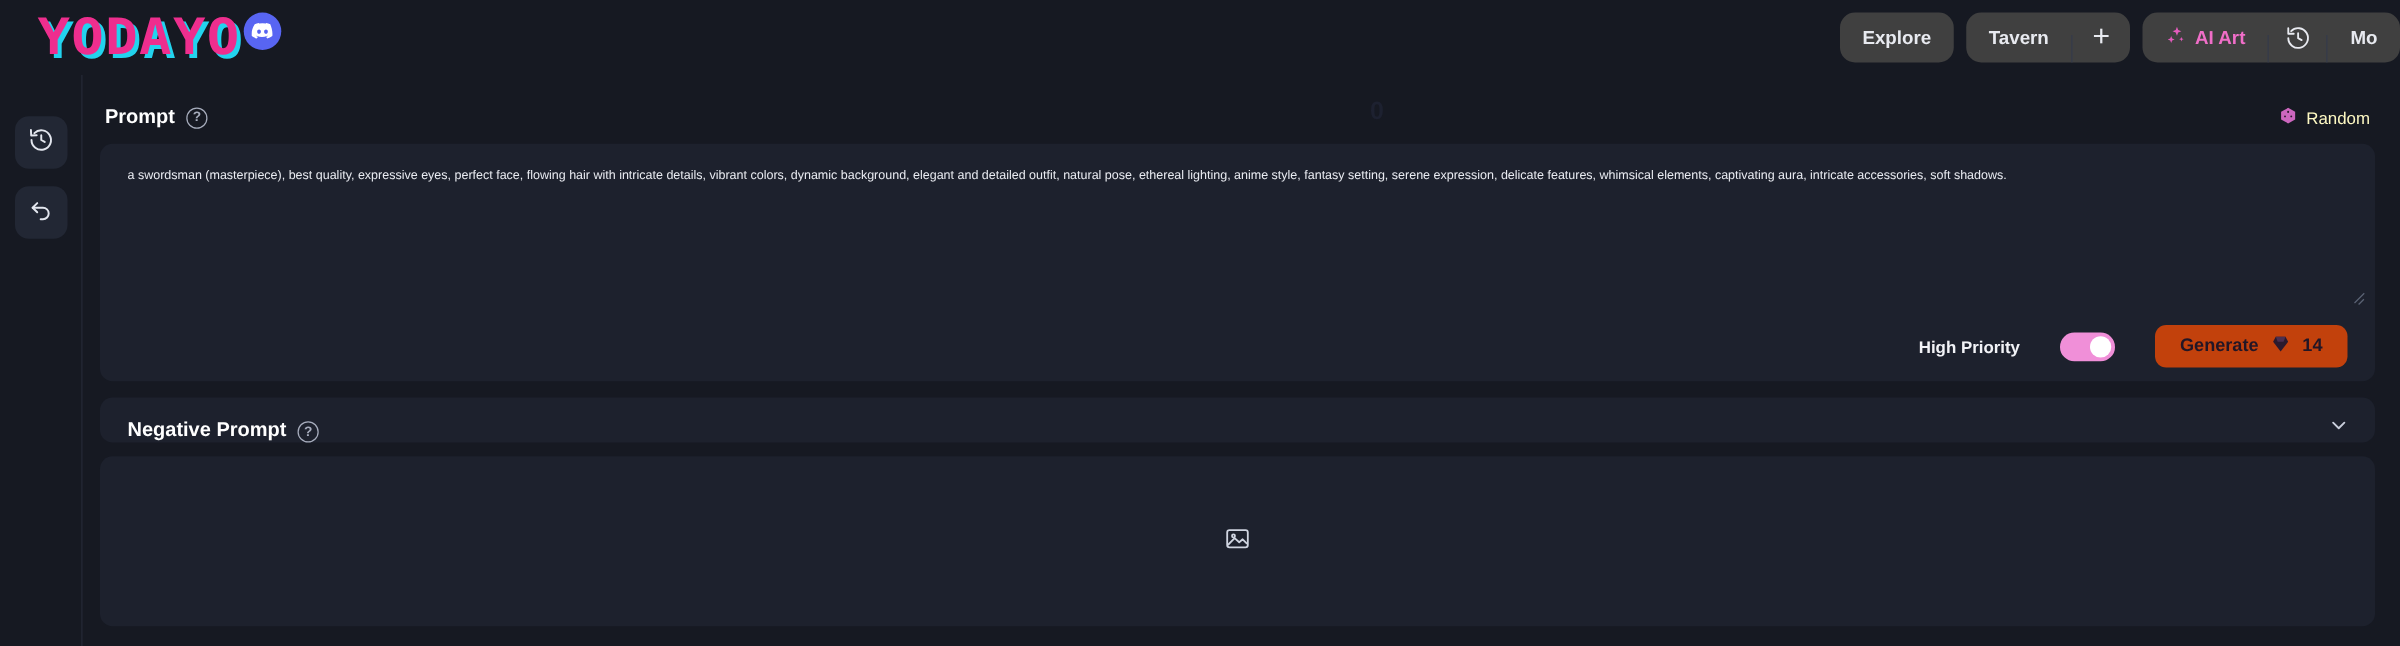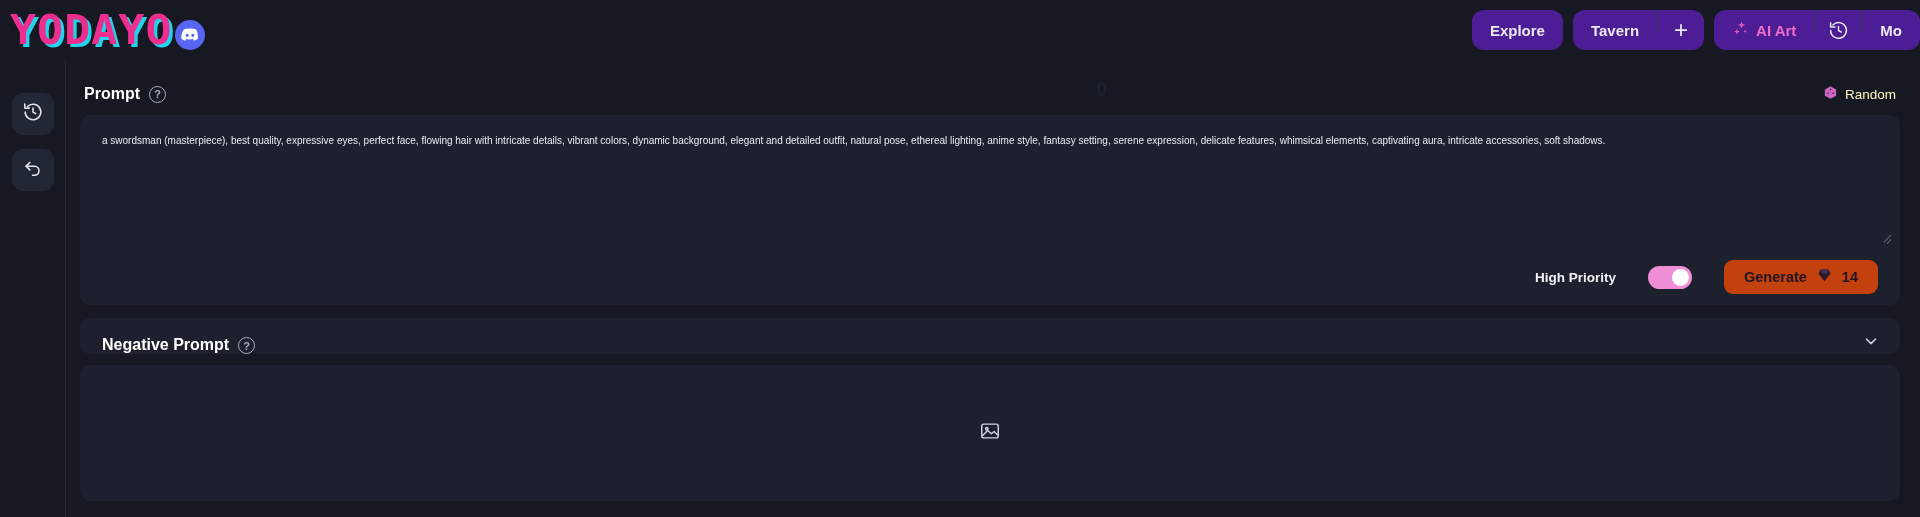--- a/index.html
+++ b/index.html
@@ -10,43 +10,43 @@
     overflow: hidden;
   }
   body { position: relative; }
 
   
   .header {
     position: absolute; top: 0; left: 0; width: 1920px; height: 60px;
     background: #161922;
     display: flex; align-items: center;
   }
-  .logo-wrap { display: flex; align-items: flex-end; gap: 14px; margin-left: 10px; }
+  .logo-wrap { display: flex; align-items: flex-start; gap: 14px; margin-left: 30px; }
   .logo {
     font-family: "DejaVu Sans Mono", monospace;
     font-size: 40px; font-weight: 700; letter-spacing: 1px;
     color: #ee2e8e;
     text-shadow: 3px 3px 0 #22d3ee;
     transform: scaleX(1.08);
     transform-origin: left center;
     line-height: 1;
   }
   .discord {
     width: 30px; height: 30px; border-radius: 50%;
     background: #5865f2;
     display: flex; align-items: center; justify-content: center;
   }
 
   .header-right {
     margin-left: auto; display: flex; align-items: center;
     gap: 10px; padding-right: 0px; height: 60px;
   }
   .pill {
-    background: #4c1d95; border-radius: 12px;
-    height: 40px; display: flex; align-items: flex-start;
+    background: #404040; border-radius: 12px;
+    height: 40px; display: flex; align-items: flex-end;
   }
   .pill-btn {
     height: 40px; padding: 0 18px;
     display: flex; align-items: center; gap: 7px;
     color: #e8eaf0; font-size: 15px; font-weight: 600;
     white-space: nowrap; cursor: pointer;
   }
   .divider-v { width: 1px; height: 22px; background: #343a4a; }
   .ai-art { color: #f06ec8; }
   .icon-btn {

